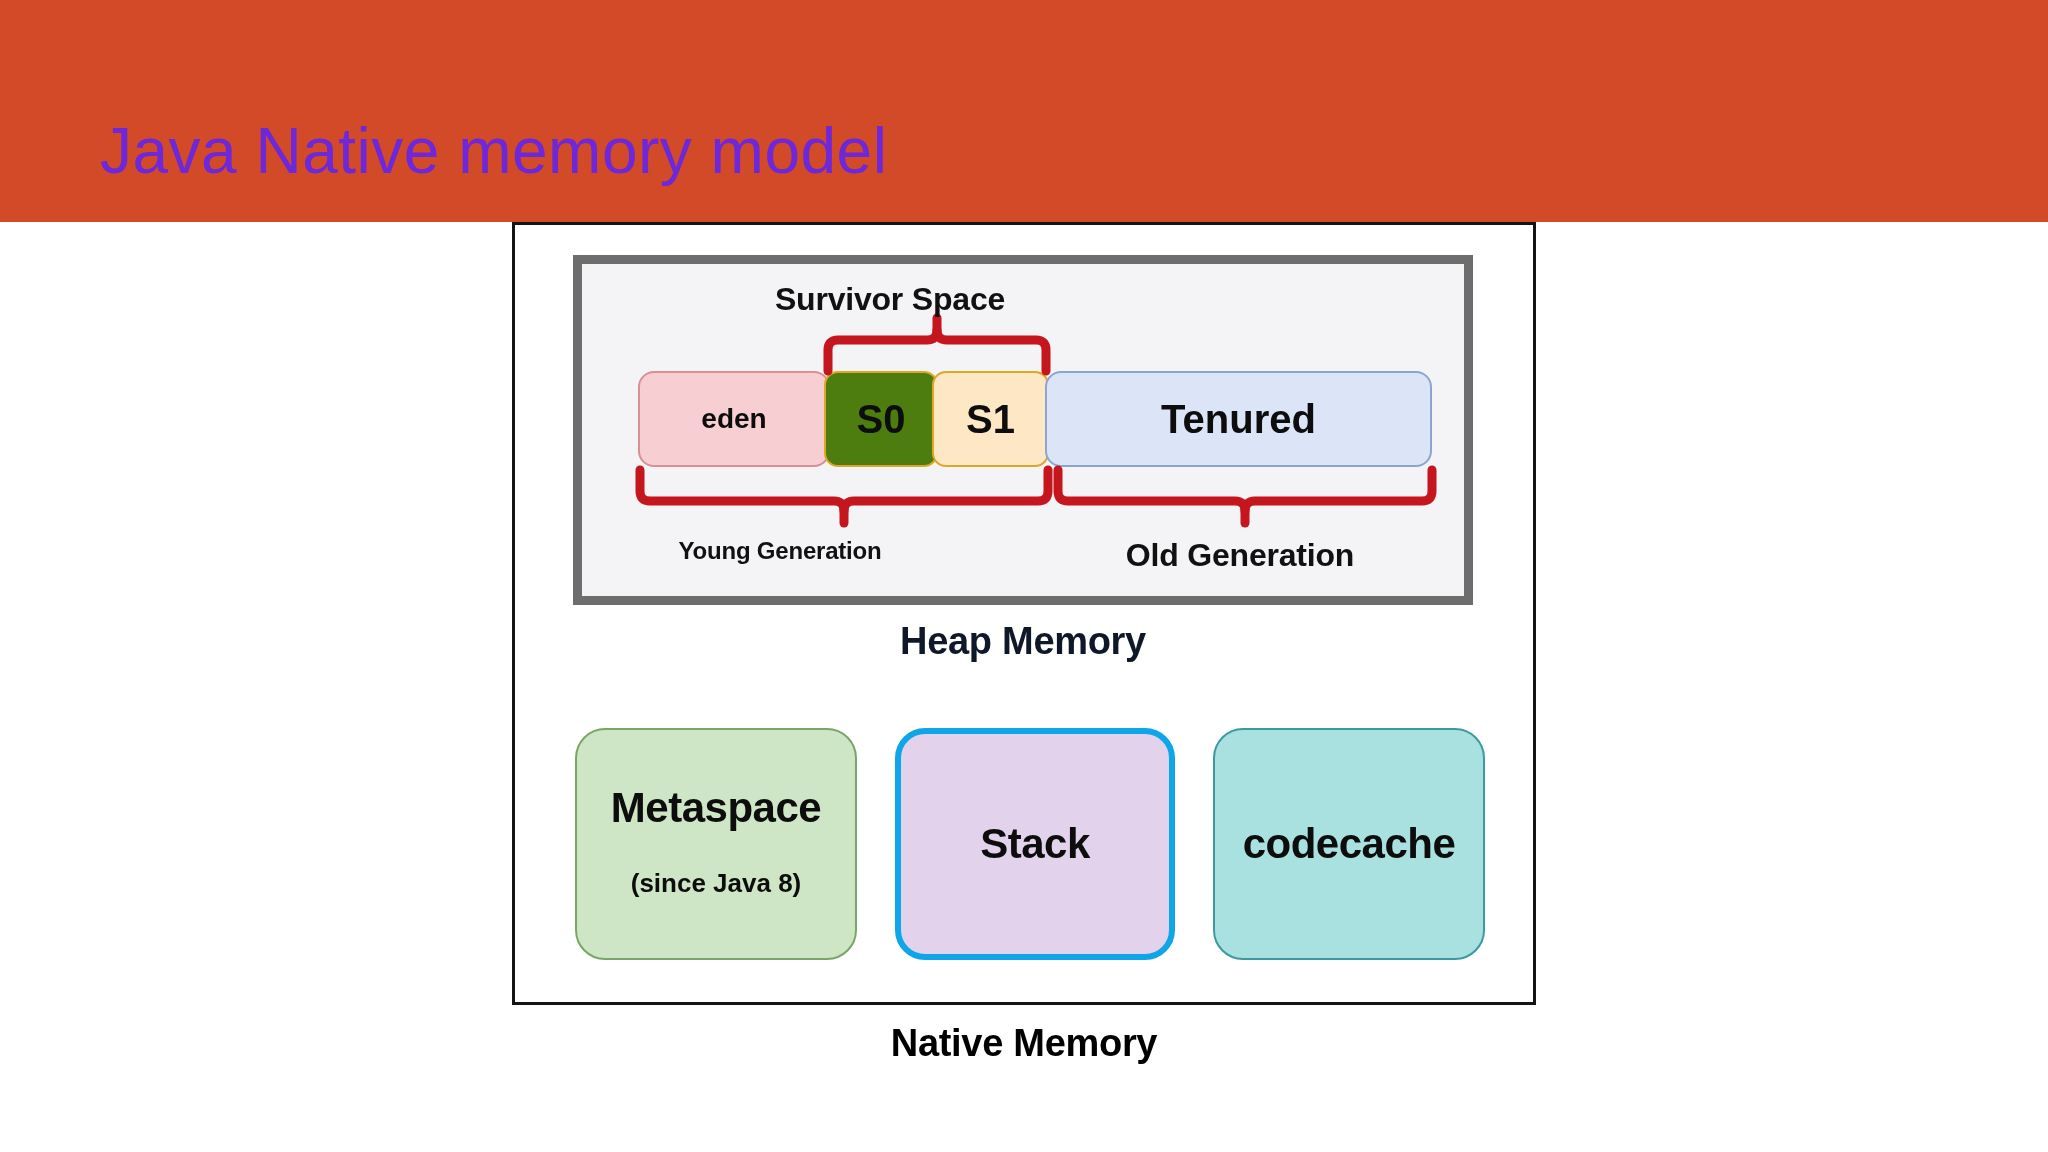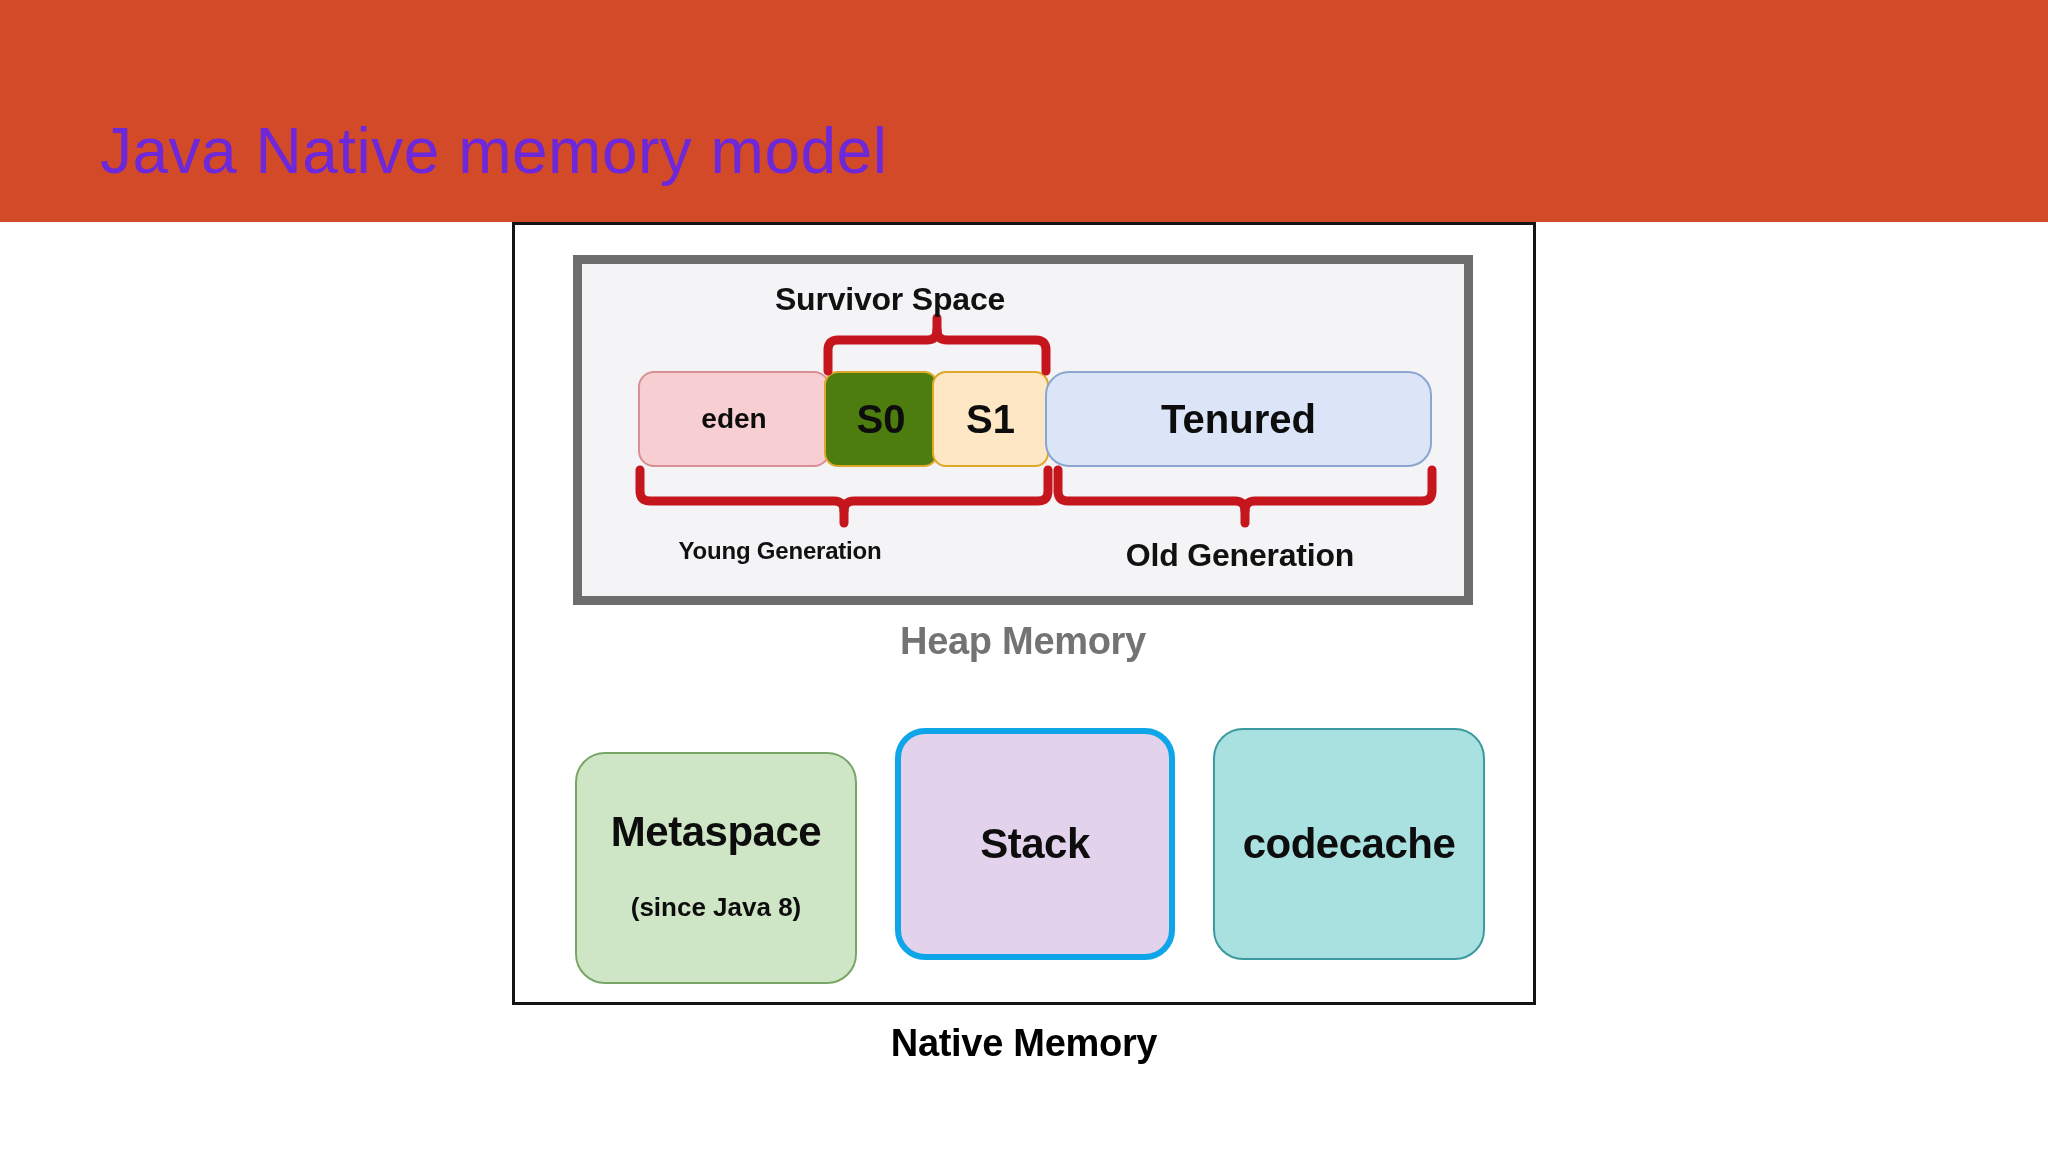--- a/index.html
+++ b/index.html
@@ -71,21 +71,21 @@
     background: #f4f3f6;
   }
   #heap-memory-label {
     position: absolute;
     left: 573px;
     top: 620px;
     width: 900px;
     text-align: center;
     font-size: 38px;
     font-weight: bold;
-    color: #737373;
+    color: #0f172a;
     letter-spacing: -0.3px;
   }
   .gen-block {
     position: absolute;
     box-sizing: border-box;
     display: flex;
     align-items: center;
     justify-content: center;
     font-weight: bold;
     color: #0d0d0d;
@@ -120,21 +120,21 @@
     border-radius: 14px;
     font-size: 40px;
   }
   #block-tenured {
     left: 1045px;
     top: 371px;
     width: 387px;
     height: 96px;
     background: #dbe5f7;
     border: 2px solid #8aa6cf;
-    border-radius: 24px;
+    border-radius: 16px;
     font-size: 40px;
   }
 
   
   .brace-label {
     position: absolute;
     font-weight: bold;
     color: #111111;
     text-align: center;
     letter-spacing: -0.2px;
@@ -179,21 +179,20 @@
     justify-content: center;
     text-align: center;
   }
   #block-metaspace {
     left: 575px;
     top: 728px;
     width: 282px;
     height: 232px;
     background: #cfe6c6;
     border: 2px solid #79a667;
-    margin-top: 24px;
   }
   #block-stack {
     left: 895px;
     top: 728px;
     width: 280px;
     height: 232px;
     background: #e3d2ec;
     border: 6px solid #0ea5e9;
   }
   #block-codecache {

